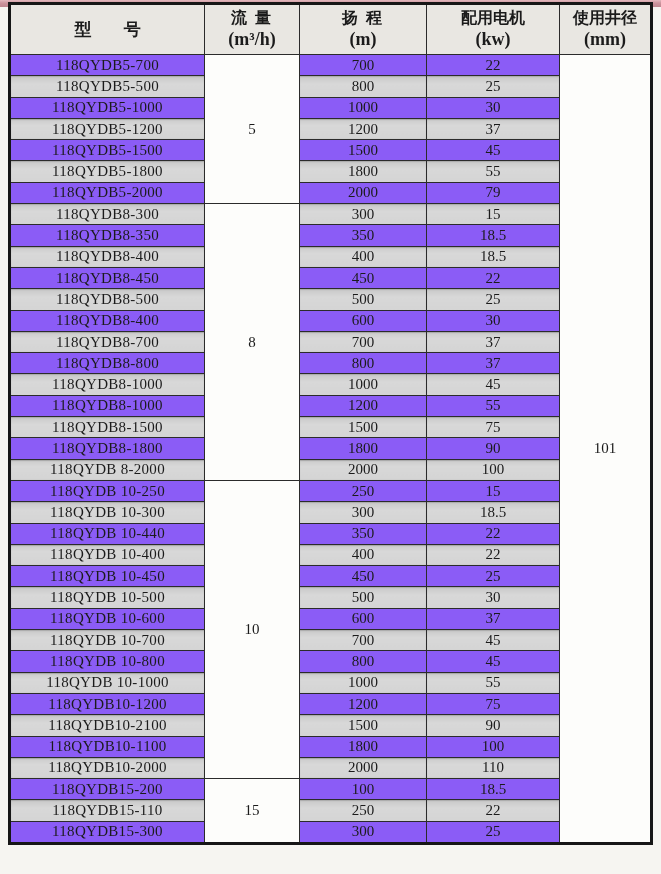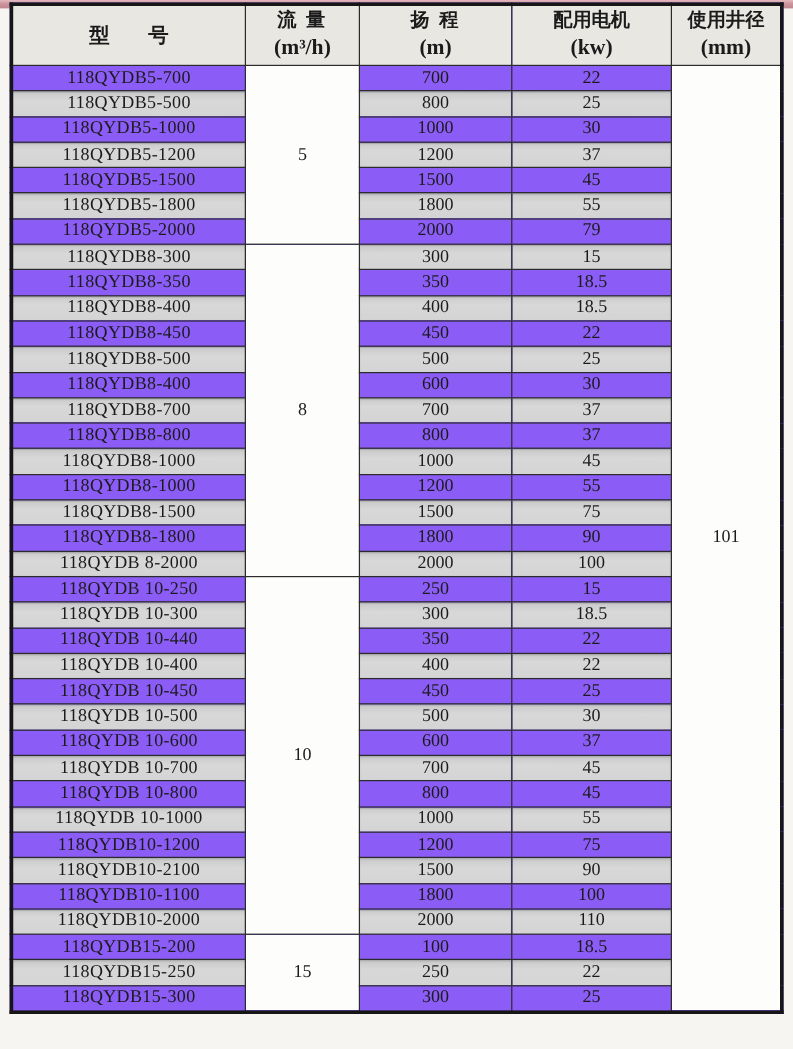--- a/index.html
+++ b/index.html
@@ -266,21 +266,21 @@
         <td class="num band">2000</td>
         <td class="num band">110</td>
       </tr>
       <tr>
         <td class="model">118QYDB15-200</td>
         <td class="merged" rowspan="3">15</td>
         <td class="num">100</td>
         <td class="num">18.5</td>
       </tr>
       <tr>
-        <td class="model band">118QYDB15-250</td>
+        <td class="model band">118QYDB15-110</td>
         <td class="num band">250</td>
         <td class="num band">22</td>
       </tr>
       <tr>
         <td class="model">118QYDB15-300</td>
         <td class="num">300</td>
         <td class="num">25</td>
       </tr>
     </tbody>
 </table>

